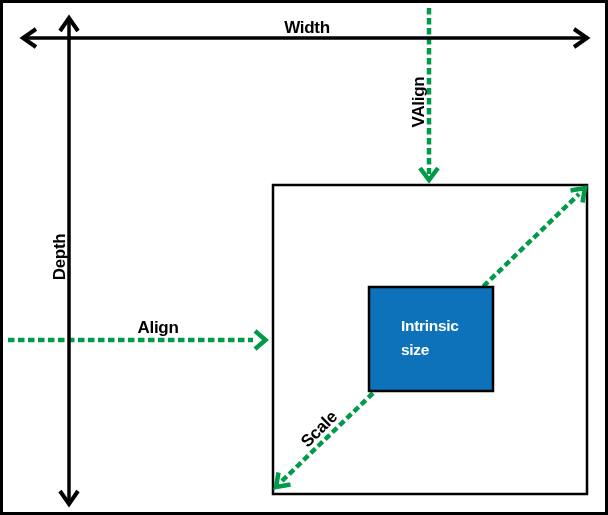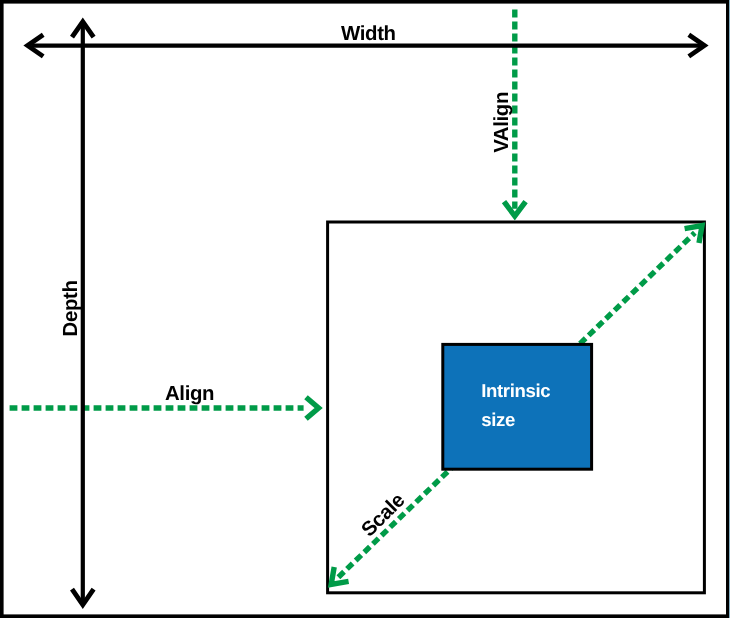--- a/index.html
+++ b/index.html
@@ -5,21 +5,21 @@
   html, body {
     margin: 0;
     padding: 0;
     background: #ffffff;
     font-family: "Liberation Sans", sans-serif;
   }
   .canvas {
     position: relative;
     width: 608px;
     height: 515px;
-    background: #0ea5e9;
+    background: #c2410c;
     overflow: hidden;
   }
   svg { display: block; }
   text.lbl {
     font-family: "Liberation Sans", "DejaVu Sans", sans-serif;
     font-weight: bold;
     font-size: 17px;
     fill: #000000;
     letter-spacing: -0.3px;
   }

